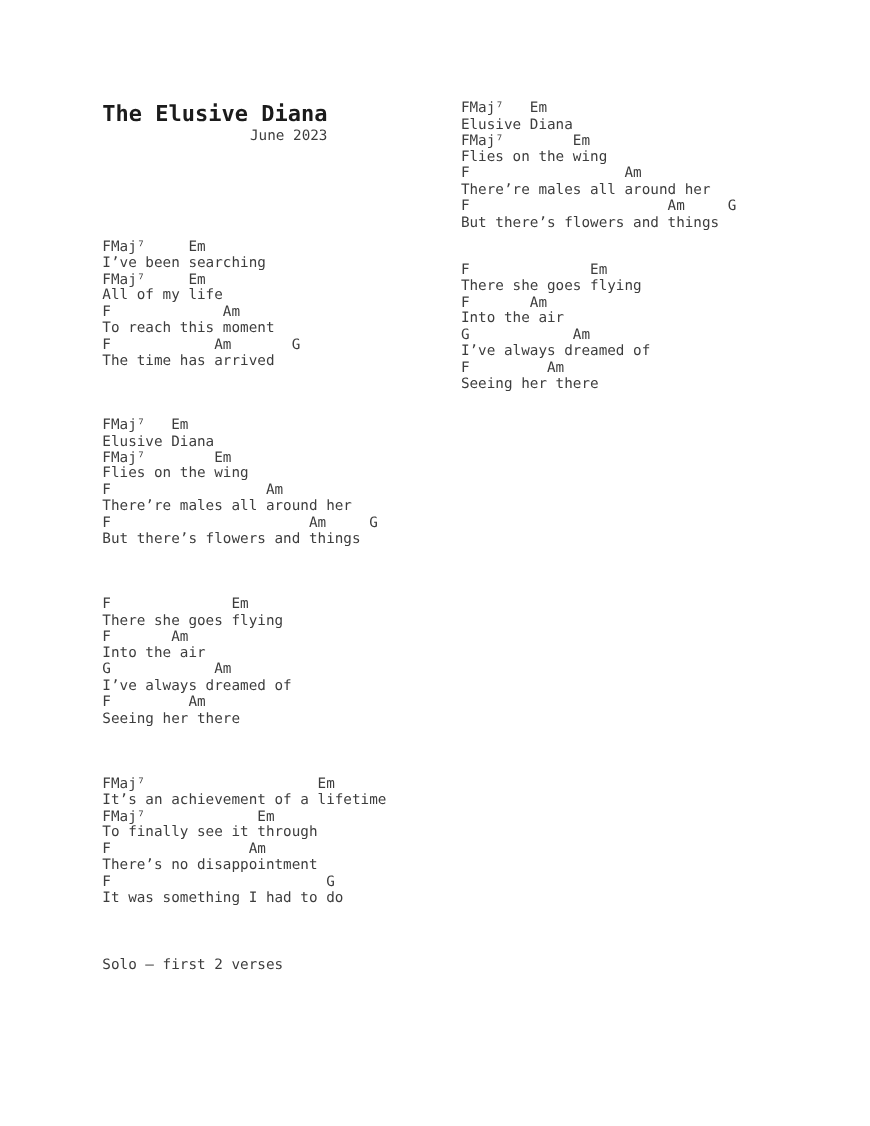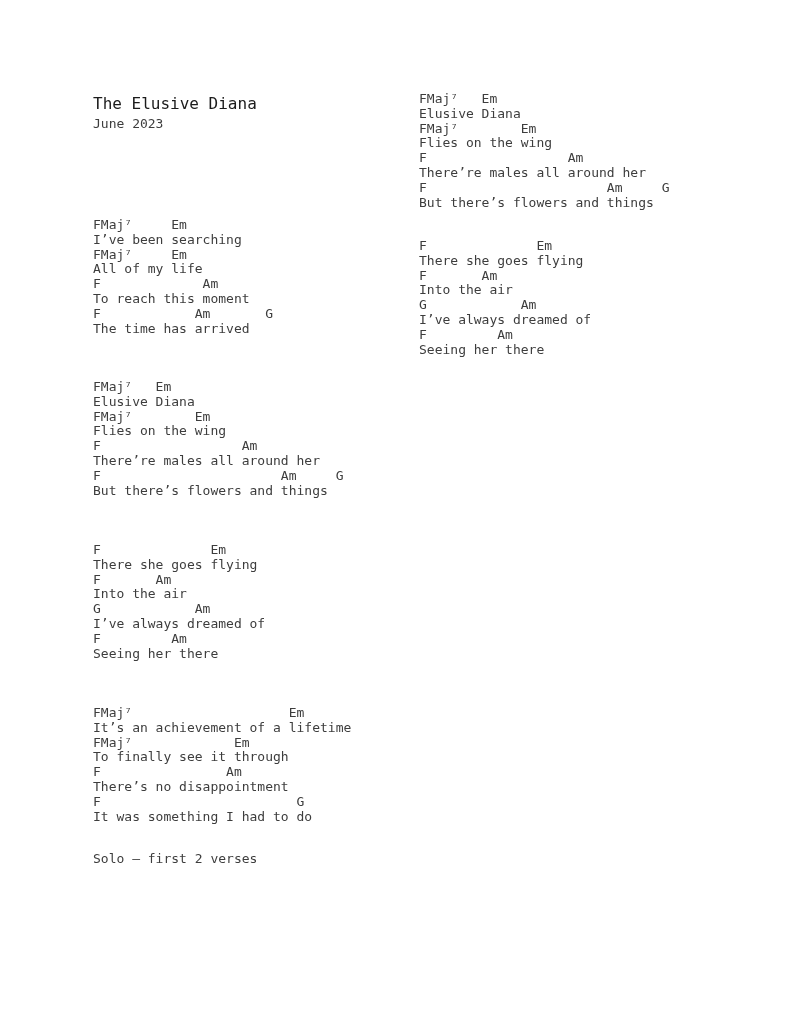--- a/index.html
+++ b/index.html
@@ -15,56 +15,58 @@
     overflow: hidden;
     font-family: "DejaVu Sans Mono", monospace;
   }
   .title-block {
     position: absolute;
     left: 93px;
     top: 93px;
   }
   .song-title {
     margin: 0;
-    font-size: 16px;
+    font-size: 20px;
     line-height: 21px;
-    font-weight: 400;
+    font-weight: 700;
     color: var(--title-text, #1b1b1b);
     white-space: pre;
   }
   .artist {
     font-size: 16px;
     line-height: 19px;
     margin-top: 2px;
     color: var(--body-text, #3d3d3d);
     white-space: pre;
   }
   .date {
     font-size: 13px;
     line-height: 15px;
     margin-top: 2px;
     color: var(--body-text, #3d3d3d);
     white-space: pre;
+    text-align: right;
   }
   .block {
     position: absolute;
     font-size: 13px;
     line-height: 14.8px;
     color: var(--body-text, #3d3d3d);
     white-space: pre;
   }
   .line {
     white-space: pre;
   }
   .solo-note {
     position: absolute;
     font-size: 13px;
     line-height: 15px;
     color: var(--body-text, #3d3d3d);
     white-space: pre;
+    margin-top: 19px;
   }
 </style>
 </head>
 <body>
 
 <div class="page">
 
   <header class="title-block">
     <h1 class="song-title">The Elusive Diana</h1>
     <div class="date">June 2023</div>

